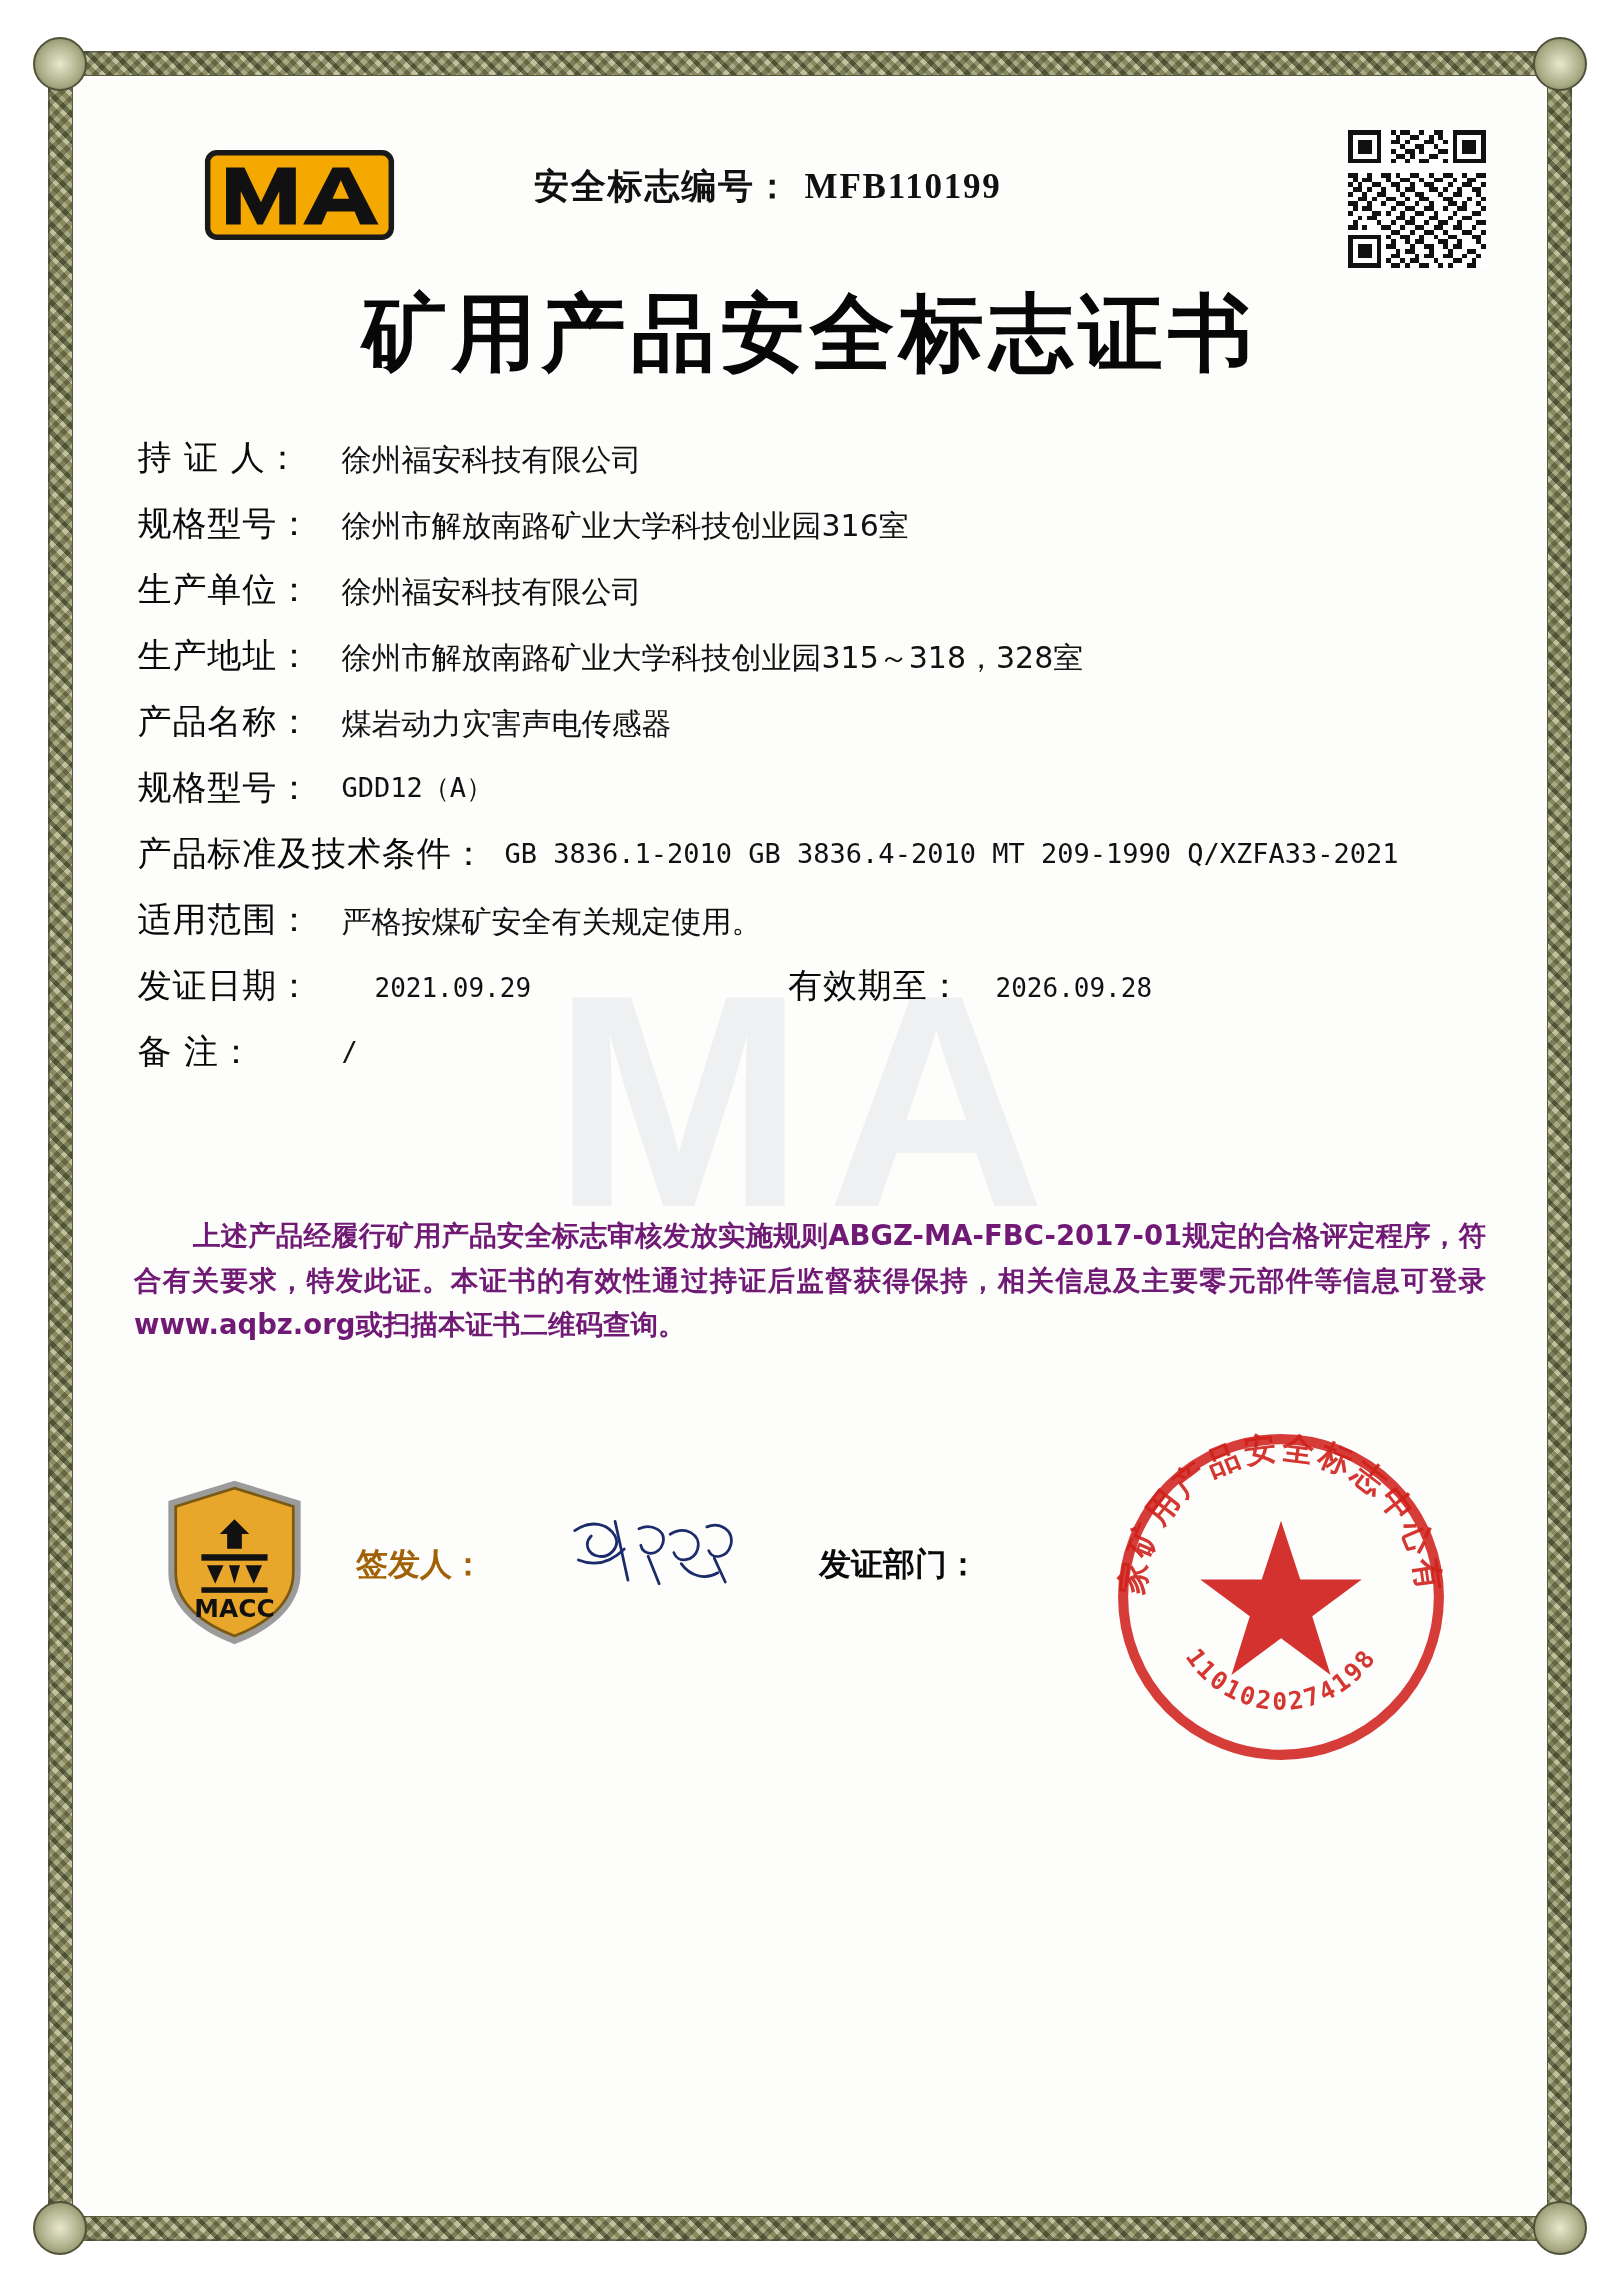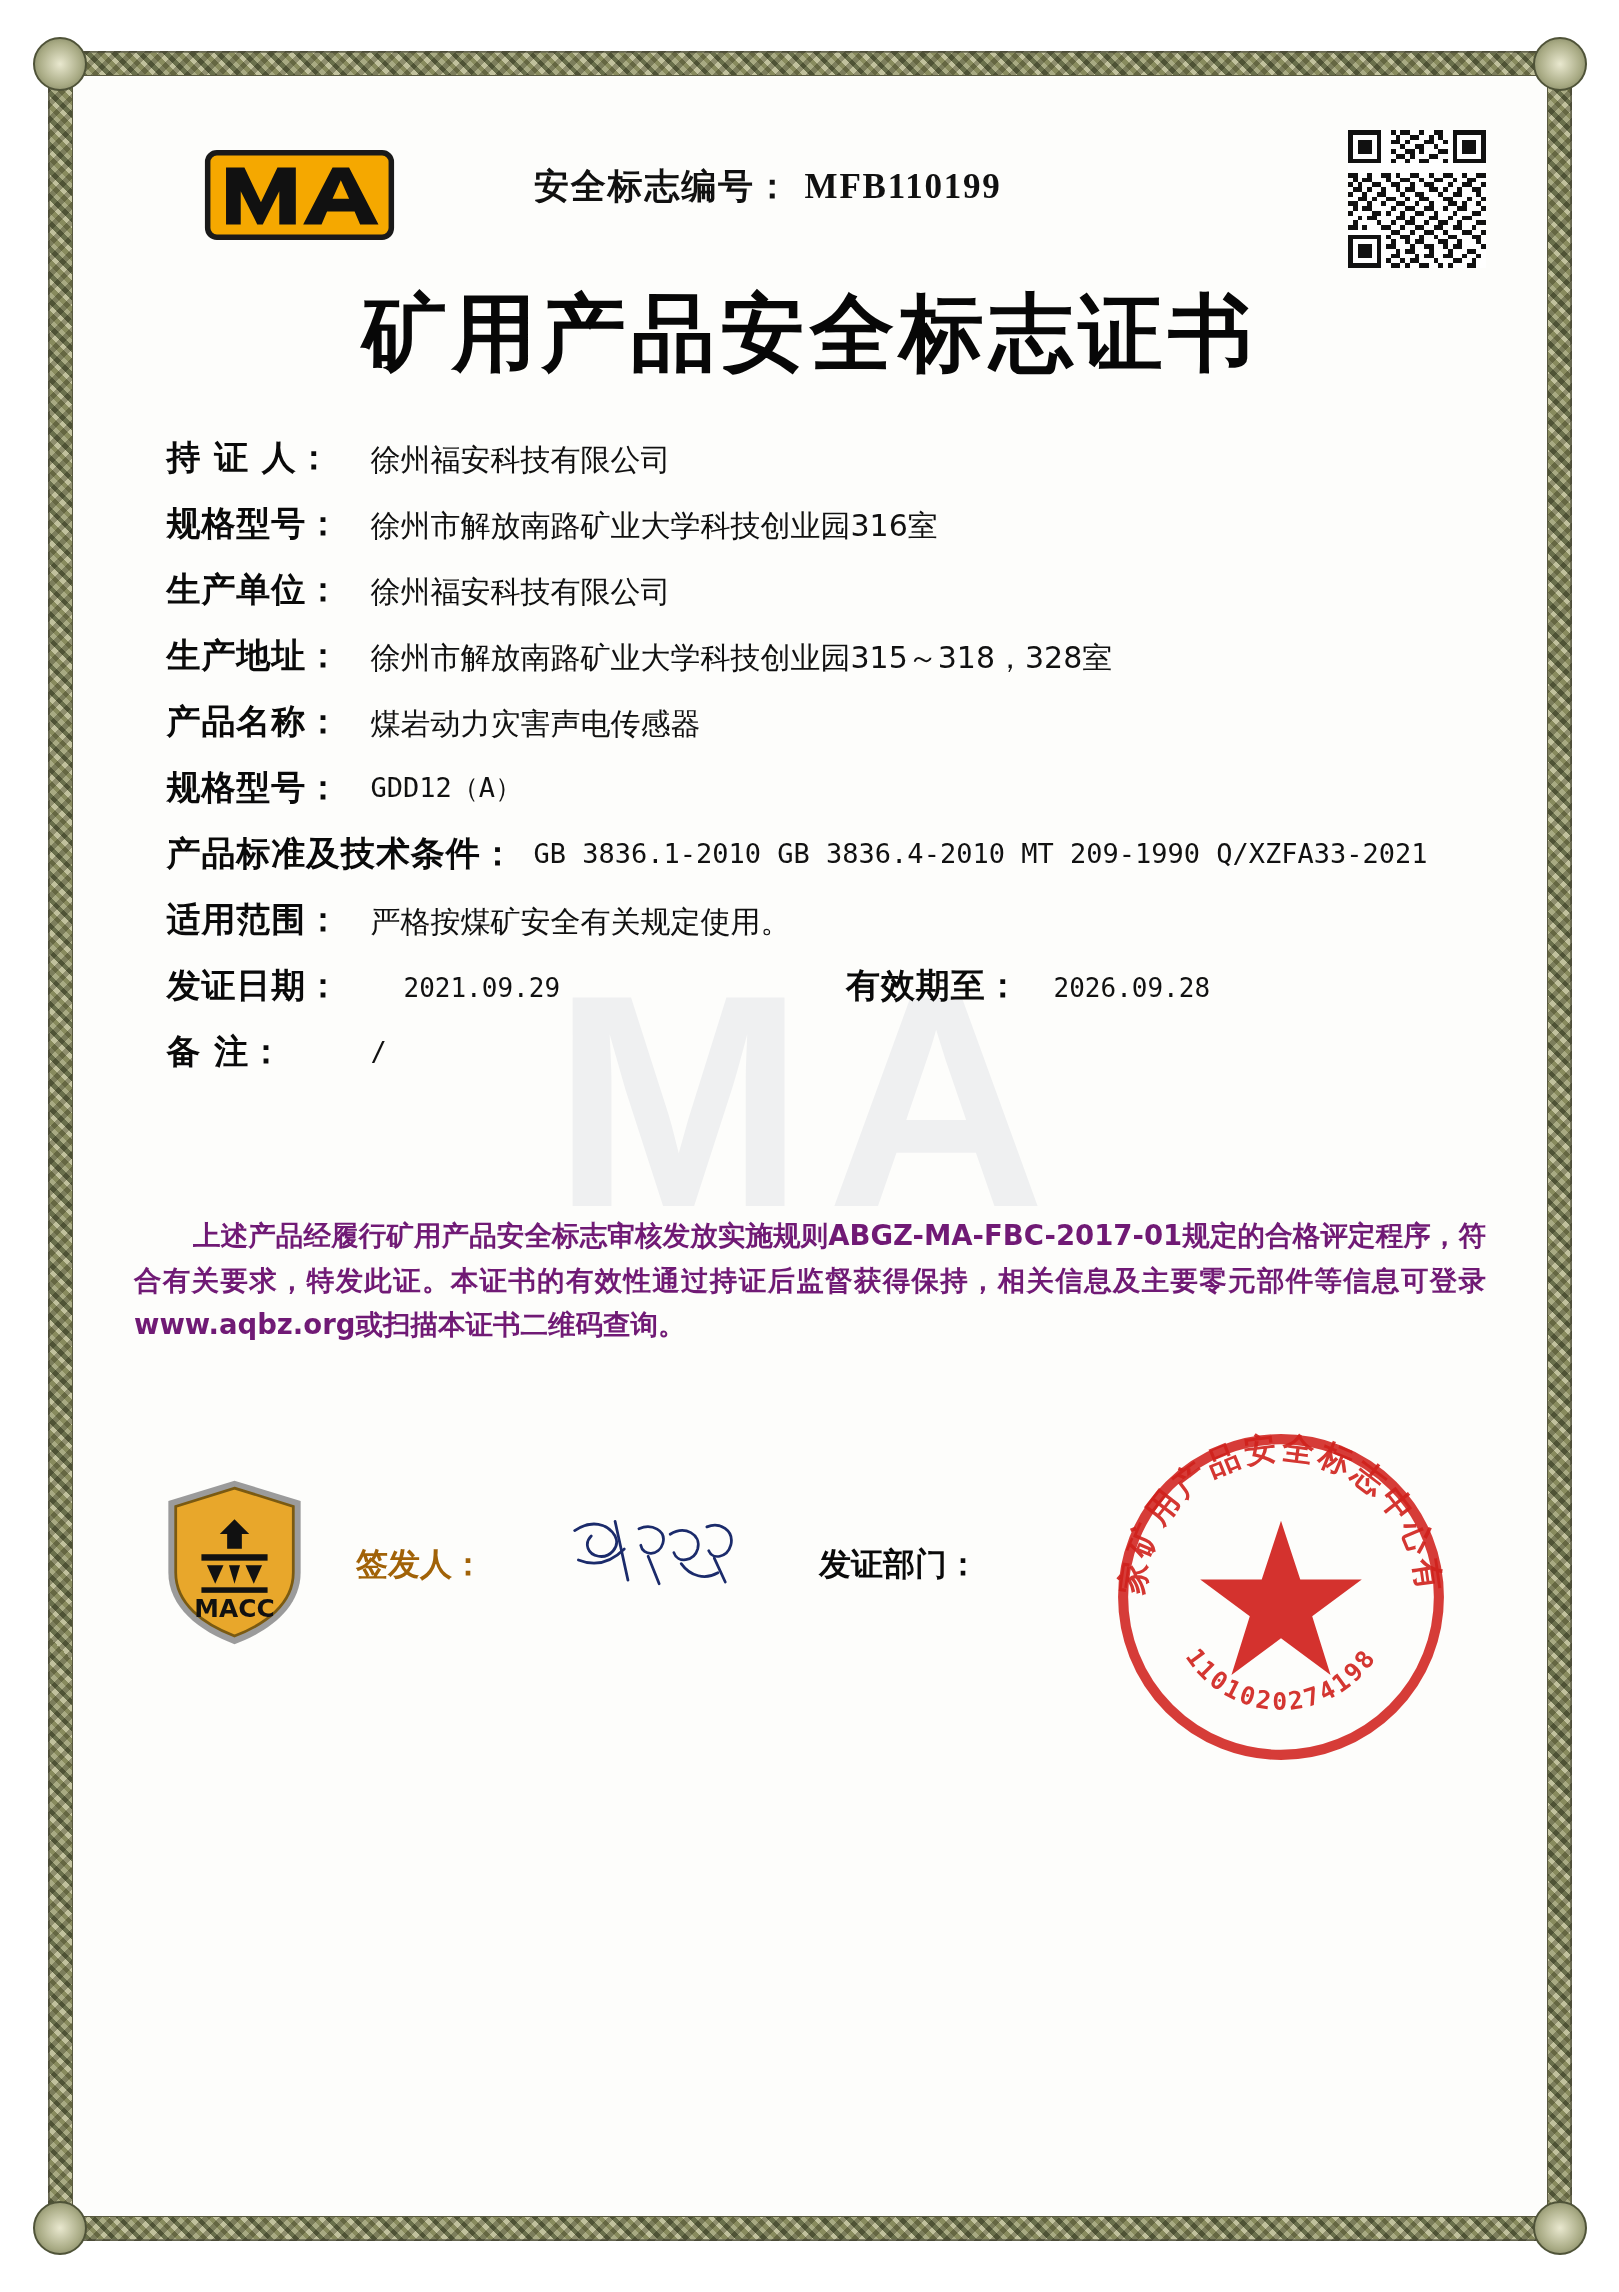--- a/index.html
+++ b/index.html
@@ -151,26 +151,25 @@
     padding-left: 16.5px;
   }
   .field-row {
     display: flex;
     align-items: flex-start;
     margin-bottom: 20px;
     min-height: 42px;
   }
   .field-label {
     font-size: 34px;
-    font-weight: bold;
+    font-weight: normal;
     color: #0a0a0a;
     white-space: nowrap;
     font-family: "DejaVu Sans", sans-serif;
     letter-spacing: 0.9px;
-    margin-left: 29px;
   }
   .field-value {
     font-size: 30px;
     color: #111;
     font-family: "DejaVu Sans", sans-serif;
     padding-top: 4.6px;
     line-height: 1.35;
   }
   .field-value.mono {
     font-family: "DejaVu Sans Mono", monospace;

